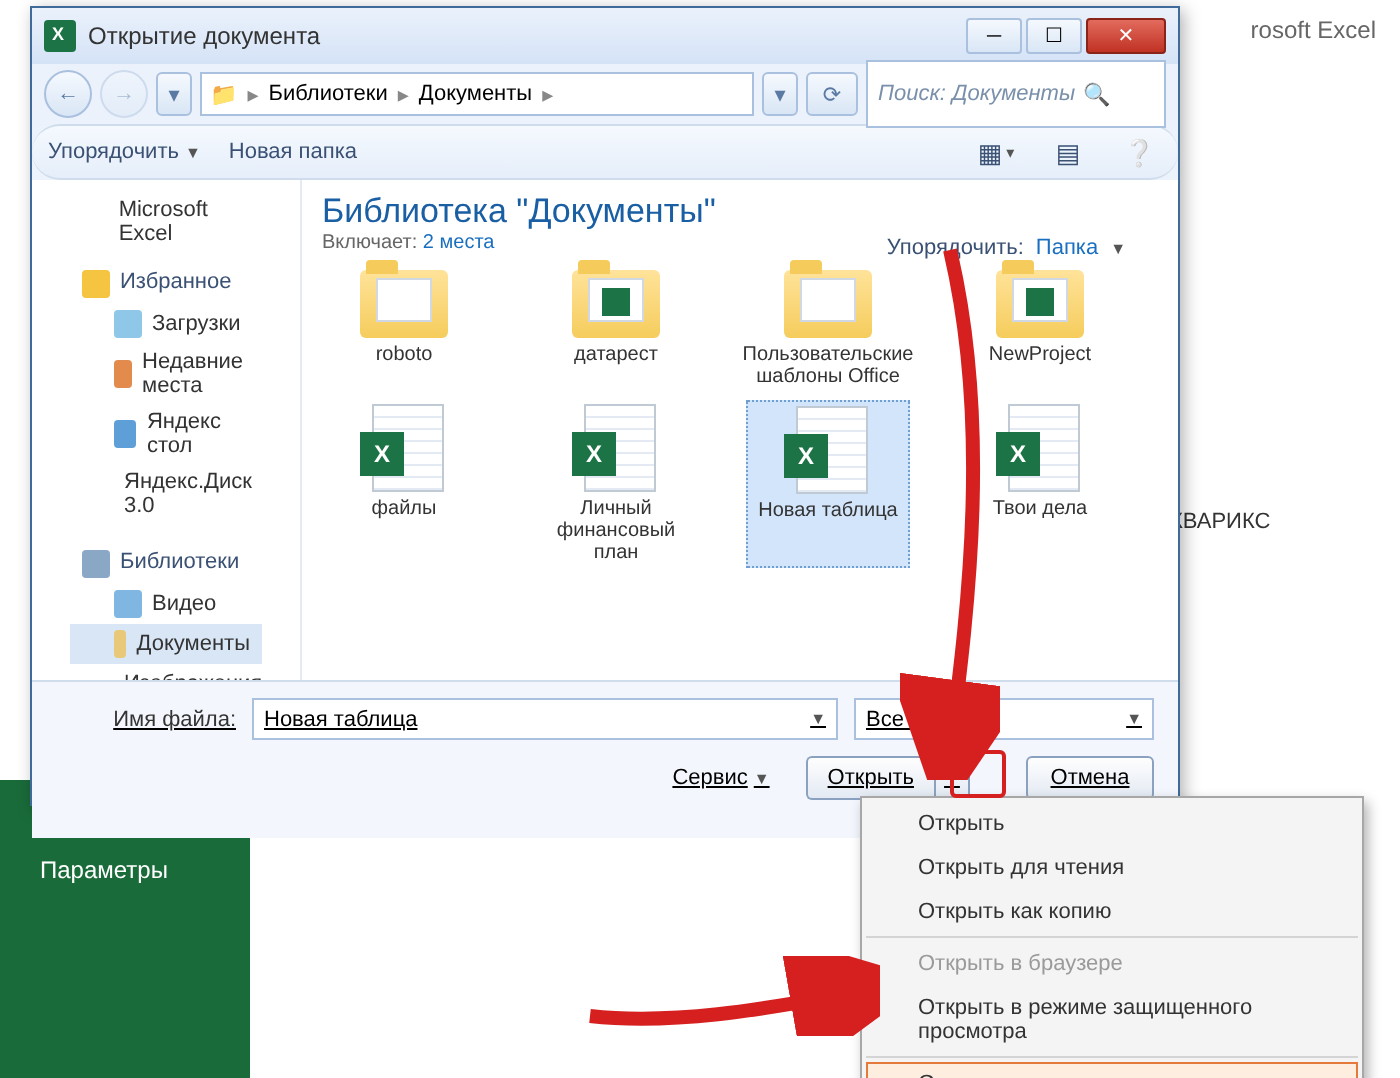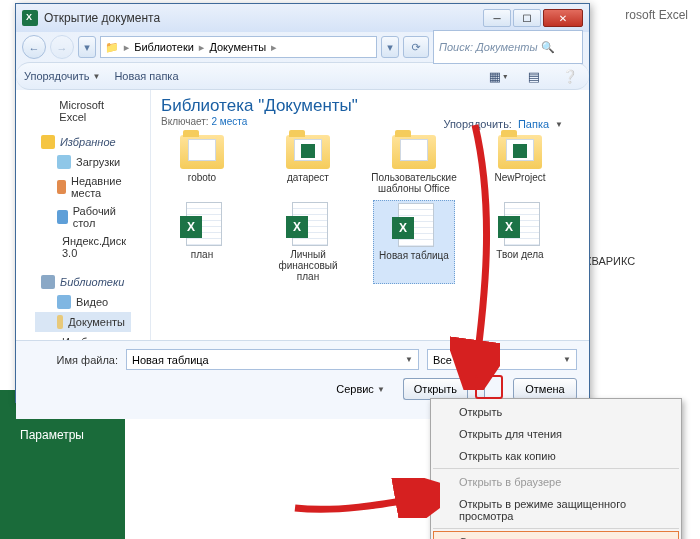--- a/index.html
+++ b/index.html
@@ -26,21 +26,21 @@
   .searchbox { width: 150px; height: 22px; border: 1px solid #a9c0de; background: #fff; font-size: 11px; padding: 16px 5px; color: #7a90aa; font-style: italic; display: flex; align-items: center; gap: 4px; }
 
   .toolbar2 { height: 28px; border-top: 1px solid #cfdceb; border-bottom: 1px solid #cfdceb; background: linear-gradient(#f5f9fe,#e5eefa); display: flex; align-items: center; padding: 0 8px; gap: 14px; border-radius: 14px; }
   .toolbar2 .grp { font-size: 11px; color: #3b5174; display: flex; align-items: center; gap: 3px; }
   .toolbar2 .spacer { flex: 1; }
   .toolbar2 .iconbtn { width: 22px; height: 20px; border: 1px solid transparent; display: flex; align-items: center; justify-content: center; font-size: 13px; color: #3b5174; }
 
   .body { display: flex; height: 250px; background: #fff; }
   .sidebar { width: 135px; border-right: 1px solid #e3eaf3; padding: 6px 19px; overflow: hidden; }
   .side-group { margin-bottom: 10px; }
-  .side-head { font-size: 11px; color: #3b5174; padding: 3px 6px; display: flex; align-items: center; gap: 5px; font-style: italic; }
+  .side-head { font-size: 11px; color: #3b5174; padding: 3px 6px; display: flex; align-items: flex-start; gap: 5px; }
   .side-item { font-size: 11px; color: #333; padding: 3px 6px 3px 22px; display: flex; align-items: center; gap: 5px; cursor: default; }
   .side-item.sel { background: #d9e6f5; }
   .sicon { width: 14px; height: 14px; display: inline-block; }
   .ic-star { background: #f5c542; border-radius: 2px; }
   .ic-dl { background: #8fc7e8; border-radius: 2px; }
   .ic-recent { background: #e28b4d; border-radius: 2px; }
   .ic-desk { background: #5e9fd8; border-radius: 2px; }
   .ic-yd { background: #f5c542; border-radius: 7px; }
   .ic-lib { background: #8aa8c6; border-radius: 2px; }
   .ic-vid { background: #7fb6e2; border-radius: 2px; }
@@ -60,21 +60,21 @@
   .item.sel { background: #d3e5fa; border: 1px dotted #6d9fd3; }
   .folder-icon { width: 44px; height: 34px; background: linear-gradient(#ffe39a,#f5cc5c); border-radius: 3px; position: relative; margin-bottom: 3px; }
   .folder-icon::before { content: ""; position: absolute; top: -5px; left: 3px; width: 16px; height: 7px; background: #f5cc5c; border-radius: 2px 2px 0 0; }
   .folder-icon .peek { position: absolute; top: 4px; left: 8px; width: 28px; height: 22px; background: #fff; border: 1px solid #cfd8e3; }
   .folder-icon .peek.green::after { content: ""; position: absolute; left: 6px; top: 4px; width: 14px; height: 14px; background: #1c7346; }
   .excel-icon { width: 44px; height: 44px; position: relative; margin-bottom: 3px; }
   .excel-icon .sheet { position: absolute; left: 6px; top: 0; width: 36px; height: 44px; background: #fff; border: 1px solid #bfcad5;
     background-image: repeating-linear-gradient(#fff,#fff 5px,#e3eaf3 5px,#e3eaf3 6px), repeating-linear-gradient(90deg,#fff,#fff 8px,#e3eaf3 8px,#e3eaf3 9px); }
   .excel-icon .badge { position: absolute; left: 0; top: 14px; width: 22px; height: 22px; background: #1c7346; color: #fff; font-size: 12px; font-weight: bold; display: flex; align-items: center; justify-content: center; }
 
-  .footer { height: 79px; background: #f3f7fd; border-top: 1px solid #cfdceb; padding: 8px 12px; }
+  .footer { height: 79px; background: #f3f7fd; border-top: 1px solid #cfdceb; padding: 8px 12px; text-decoration: underline; }
   .frow { display: flex; align-items: center; gap: 8px; margin-bottom: 8px; }
   .flabel { font-size: 11px; color: #333; width: 90px; text-align: right; }
   .finput { flex: 1; height: 21px; border: 1px solid #a9c0de; background: #fff; font-size: 11px; padding: 0 5px; display: flex; align-items: center; justify-content: space-between; }
   .fselect { width: 150px; height: 21px; border: 1px solid #a9c0de; background: #fff; font-size: 11px; padding: 0 5px; display: flex; align-items: center; justify-content: space-between; }
   .btn { height: 22px; min-width: 64px; padding: 0 10px; border: 1px solid #8aa2c0; background: linear-gradient(#fefefe,#e3eaf3); font-size: 11px; border-radius: 3px; display: flex; align-items: center; justify-content: center; }
   .splitbtn { display: flex; }
   .splitbtn .main-part { border-radius: 3px 0 0 3px; border-right: none; }
   .splitbtn .arrow-part { min-width: 18px; width: 18px; border-radius: 0 3px 3px 0; padding: 0; }
   .dd { color: #555; font-size: 8px; }
 
@@ -152,21 +152,21 @@
         <div class="side-item">
             <span class="sicon ic-dl"></span>
             <span>Загрузки</span>
           </div>
         <div class="side-item">
             <span class="sicon ic-recent"></span>
             <span>Недавние места</span>
           </div>
         <div class="side-item">
             <span class="sicon ic-desk"></span>
-            <span>Рабочий стол</span>
+            <span>Яндекс стол</span>
           </div>
         <div class="side-item">
             <span class="sicon ic-yd"></span>
             <span>Яндекс.Диск 3.0</span>
           </div>
       </div>
       <div class="side-group">
         <div class="side-head">
             <span class="sicon ic-lib"></span>
             <span>Библиотеки</span>
@@ -226,21 +226,21 @@
               <div class="peek green"></div>
             </div>
             <span>NewProject</span>
           </div>
 
         <div class="item">
             <div class="excel-icon">
               <div class="sheet"></div>
               <div class="badge">X</div>
             </div>
-            <span>план</span>
+            <span>файлы</span>
           </div>
         <div class="item">
             <div class="excel-icon">
               <div class="sheet"></div>
               <div class="badge">X</div>
             </div>
             <span>Личный финансовый план</span>
           </div>
         <div class="item sel">
             <div class="excel-icon">

